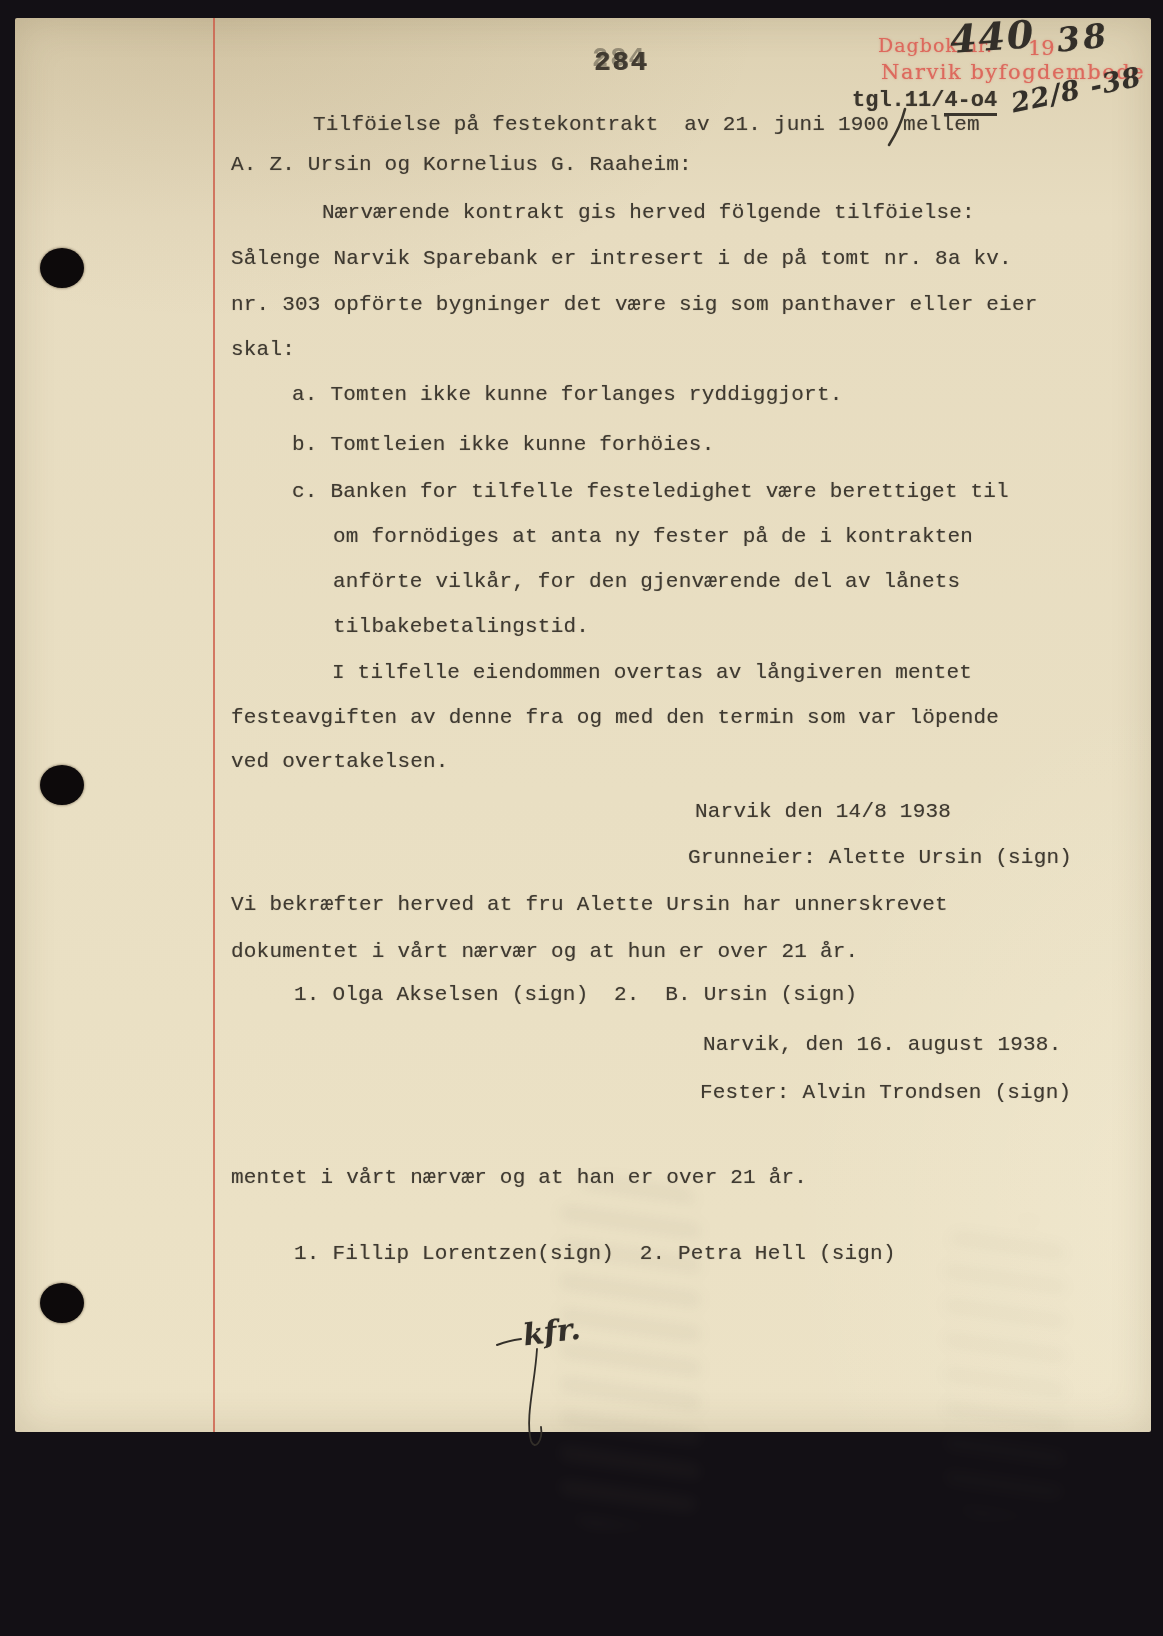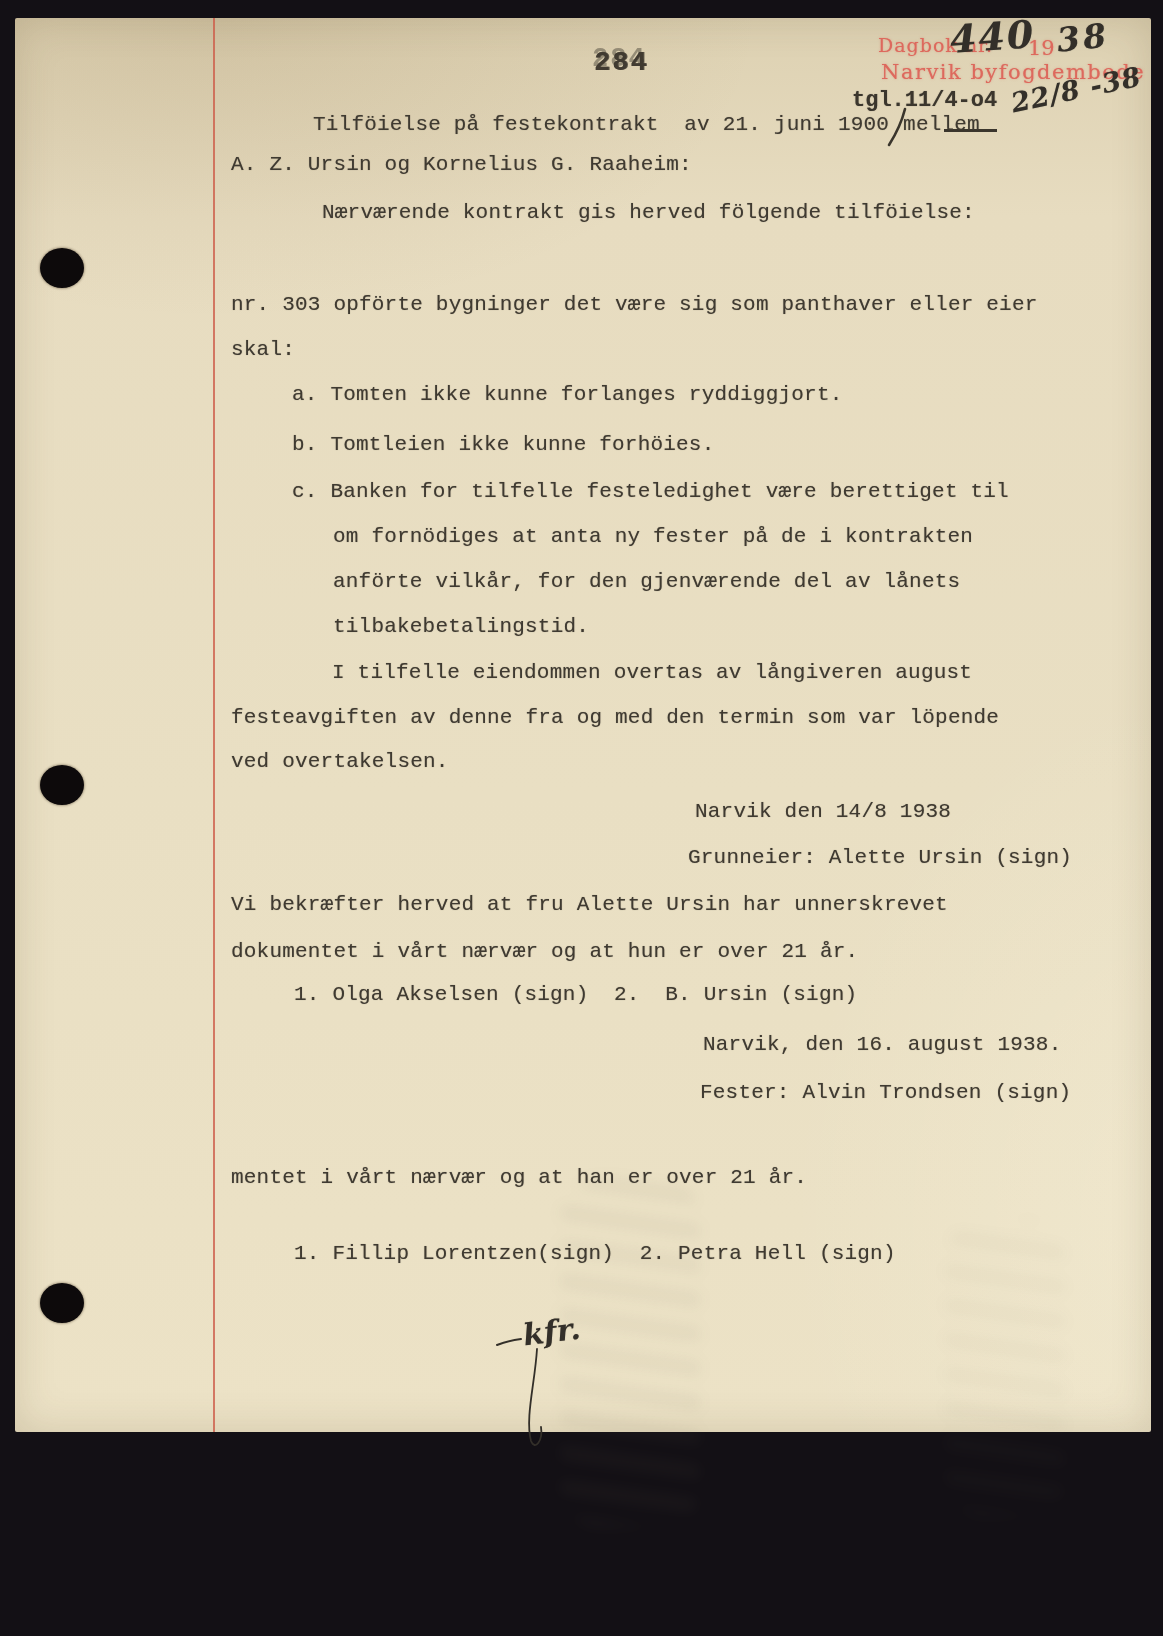--- a/index.html
+++ b/index.html
@@ -46,21 +46,21 @@
   .pageno{
     position:absolute;left:579px;top:30px;
     font-size:27px;font-weight:bold;letter-spacing:2px;color:#413b31;
     text-shadow:-2px -4px 0 rgba(65,59,49,.45), 1px 0 0 rgba(65,59,49,.8);
   }
   .reg{
     position:absolute;left:837px;top:70px;
     font-size:22px;font-weight:bold;color:#3b362d;white-space:pre;
     text-shadow:0 0 1px rgba(59,54,45,.5);
   }
-  .reg .u{border-bottom:3px solid #3b362d;padding-bottom:16px;}
+  .reg .u{border-bottom:3px solid #3b362d;padding-bottom:0px;}
   .slash-svg{display:inline-block;margin:0 -4px 0 -2px;transform:translateY(2px);}
   .ghost{
     position:absolute;border-radius:40px;filter:blur(7px);opacity:.55;
     background:
       repeating-linear-gradient(8deg, rgba(110,105,88,.14) 0 14px, transparent 14px 34px);
   }
   .flourish{position:absolute;}
 </style>
 </head>
 <body>
@@ -88,29 +88,30 @@
   <div class="reg"><span>tgl.11/</span><span class="u">4-o4</span></div>
 
   <div class="typed title-line" style="left:298px;top:87px;">
     <span>Tilföielse på festekontrakt  av 21. juni 1900</span><svg class="slash-svg" width="20" height="40" viewBox="0 0 20 40">
         <path d="M18,2 C15,14 9,27 2,38" stroke="#3a352c" stroke-width="2.6" fill="none" stroke-linecap="round"></path>
       </svg><span>mellem</span>
   </div>
 
   <div class="typed" style="left:216px;top:132px;">A. Z. Ursin og Kornelius G. Raaheim:</div>
   <div class="typed" style="left:307px;top:180px;">Nærværende kontrakt gis herved fölgende tilföielse:</div>
+  <div class="typed" style="left:216px;top:226px;">Sålenge Narvik Sparebank er intresert i de på tomt nr. 8a kv.</div>
   <div class="typed" style="left:216px;top:272px;">nr. 303 opförte bygninger det være sig som panthaver eller eier</div>
   <div class="typed" style="left:216px;top:317px;">skal:</div>
   <div class="typed" style="left:277px;top:362px;">a. Tomten ikke kunne forlanges ryddiggjort.</div>
   <div class="typed" style="left:277px;top:412px;">b. Tomtleien ikke kunne forhöies.</div>
   <div class="typed" style="left:277px;top:459px;">c. Banken for tilfelle festeledighet være berettiget til</div>
   <div class="typed" style="left:318px;top:504px;">om fornödiges at anta ny fester på de i kontrakten</div>
   <div class="typed" style="left:318px;top:549px;">anförte vilkår, for den gjenværende del av lånets</div>
   <div class="typed" style="left:318px;top:594px;">tilbakebetalingstid.</div>
-  <div class="typed" style="left:317px;top:640px;">I tilfelle eiendommen overtas av långiveren august</div>
+  <div class="typed" style="left:317px;top:640px;">I tilfelle eiendommen overtas av långiveren mentet</div>
   <div class="typed" style="left:216px;top:685px;">festeavgiften av denne fra og med den termin som var löpende</div>
   <div class="typed" style="left:216px;top:729px;">ved overtakelsen.</div>
   <div class="typed" style="left:680px;top:779px;">Narvik den 14/8 1938</div>
   <div class="typed" style="left:625px;top:825px;margin-left:48px;">Grunneier: Alette Ursin (sign)</div>
   <div class="typed" style="left:216px;top:872px;">Vi bekræfter herved at fru Alette Ursin har unnerskrevet</div>
   <div class="typed" style="left:216px;top:919px;">dokumentet i vårt nærvær og at hun er over 21 år.</div>
   <div class="typed" style="left:279px;top:962px;">1. Olga Akselsen (sign)  2.  B. Ursin (sign)</div>
   <div class="typed" style="left:688px;top:1012px;">Narvik, den 16. august 1938.</div>
   <div class="typed" style="left:685px;top:1060px;">Fester: Alvin Trondsen (sign)</div>
   <div class="typed" style="left:216px;top:1145px;">mentet i vårt nærvær og at han er over 21 år.</div>

